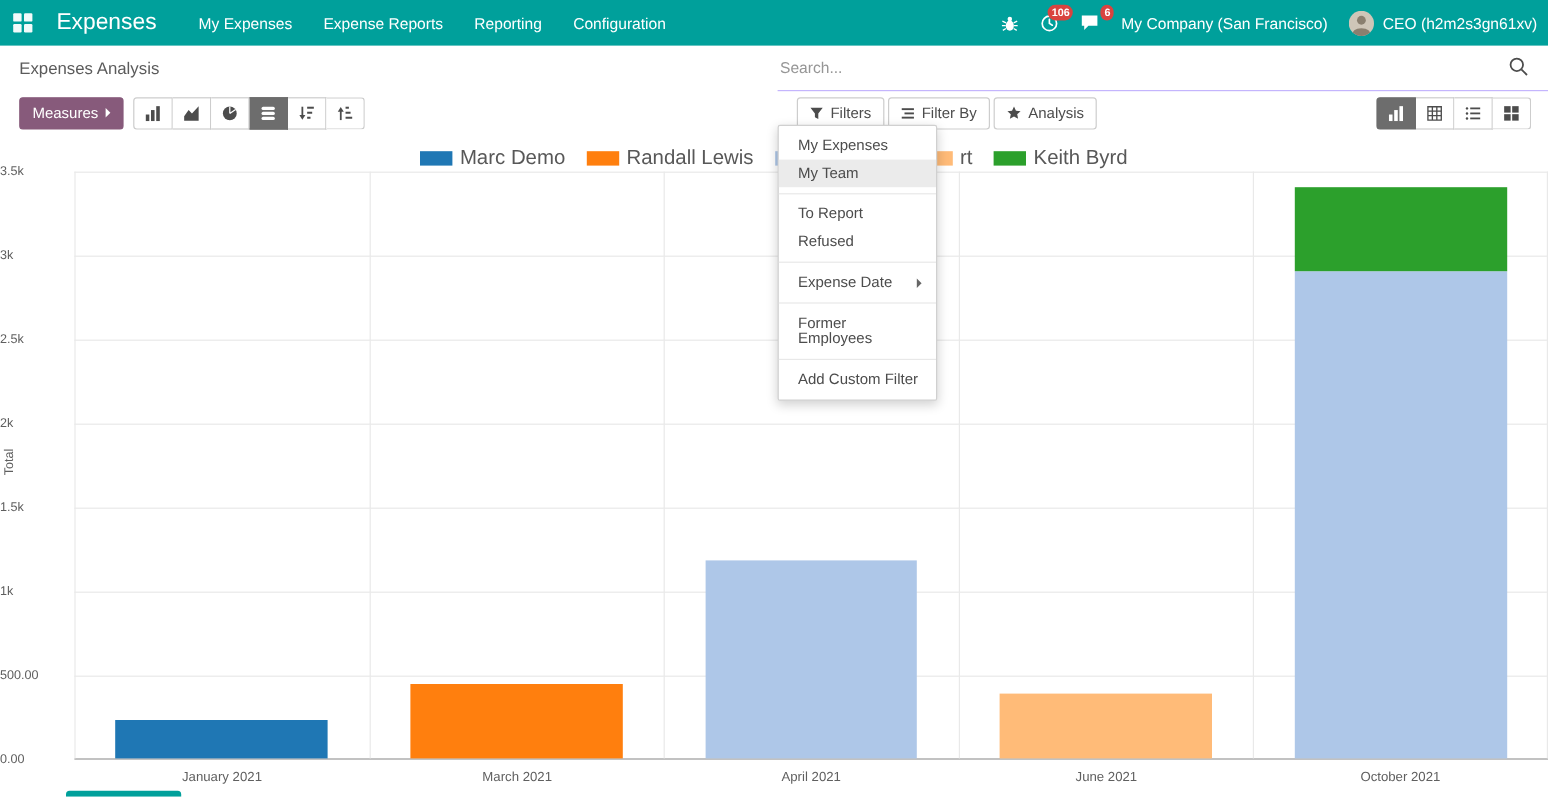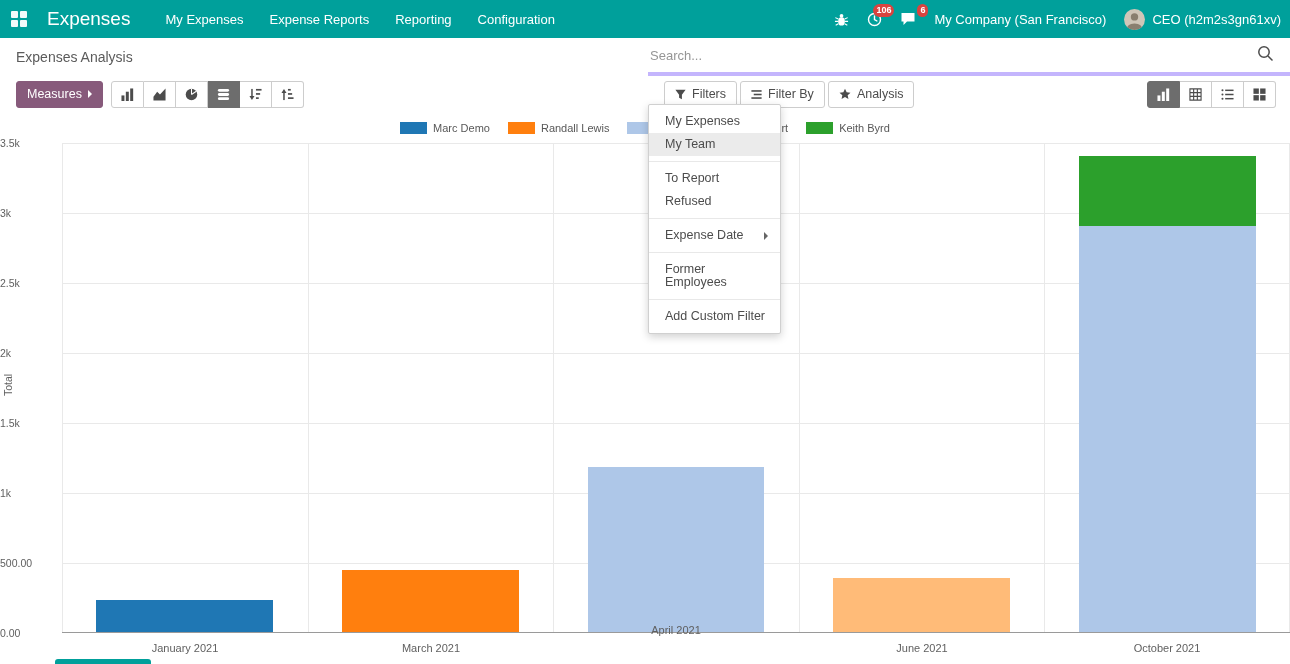--- a/index.html
+++ b/index.html
@@ -32,21 +32,21 @@
     color:#fff; font-size:9px; line-height:1; padding:2px 3px; border-radius:8px; font-weight:bold;
   }
   .company-name, .user-name { font-size:13px; white-space:nowrap; }
   .avatar { width:21px; height:21px; border-radius:50%; overflow:hidden; flex:none; }
   .avatar svg { display:block; }
 
   
   .row1 { display:flex; height:38px; align-items:stretch; }
   .row1-left { width:648px; display:flex; align-items:center; padding-left:16px; }
   .page-title { font-size:14px; color:#5b5b5b; }
-  .row1-right { flex:1; display:flex; align-items:center; border-bottom:4px solid #c4b5fd; padding:0 14px 0 2px; }
+  .row1-right { flex:1; display:flex; align-items:center; border-bottom:1px solid #c4b5fd; padding:0 14px 0 2px; }
   .search-input { flex:1; border:none; outline:none; font-size:13px; color:#444; font-family:inherit; background:transparent; }
   .search-input::placeholder { color:#969696; }
   .search-btn { background:none; border:none; cursor:pointer; color:#4c4c4c; display:flex; padding:2px; }
 
   .row2 { display:flex; align-items:center; height:36px; padding:0 14px 0 16px; }
   .row2-left { width:632px; display:flex; align-items:center; gap:8px; }
   .row2-mid { display:flex; align-items:center; gap:3px;padding-left:16px; }
   .row2-right { margin-left:auto; }
 
   .btn {
@@ -74,21 +74,21 @@
     padding:5px 12px 5px 16px; font-size:12.5px; color:#4c4c4c; cursor:pointer;
     display:flex; justify-content:space-between; align-items:center; line-height:13px;
   }
   .dd-item.highlight { background:#ebebeb; }
   .dd-divider { border-top:1px solid #e8e8e8; margin:5px 0; }
   .dd-arrow { width:0; height:0; border-left:4px solid #666; border-top:4px solid transparent; border-bottom:4px solid transparent; }
 
   
   #chart { position:absolute; left:0; top:112px; width:1290px; height:552px; }
   .legend { position:absolute; top:10px; left:0; width:100%; display:flex; justify-content:center; align-items:center; gap:18px; }
-  .legend-item { display:flex; align-items:center; gap:6px; font-size:11px; color:#585858; cursor:pointer; }
+  .legend-item { display:flex; align-items:center; gap:6px; font-size:17px; color:#585858; cursor:pointer; }
   .legend-swatch { width:27px; height:12px; display:inline-block; }
   .legend-spacer { display:inline-block; width:70px; height:1px; }
   .plot { position:absolute; left:62px; top:31px; width:1228px; height:490px; border-bottom:1px solid #9a9a9a; }
   .gridline-v { position:absolute; top:0; bottom:0; width:1px; background:#e9e9e9; }
   .gridline-h { position:absolute; left:0; right:0; height:1px; background:#e9e9e9; }
   .bar-seg { position:absolute; }
   .y-label { position:absolute; left:0; width:56px; padding-right:6px; text-align:left; font-size:10.5px; color:#5f5f5f; }
   .x-label { position:absolute; text-align:center; font-size:11px; color:#5f5f5f; }
   .axis-title-y { position:absolute; left:-9px; top:267px; width:34px; text-align:center; transform:rotate(-90deg); font-size:10.5px; color:#5f5f5f; }
 
@@ -386,18 +386,18 @@
 <div class="y-label" style="top: 515px;">0.00</div>
     <div class="y-label" style="top: 445px;">500.00</div>
     <div class="y-label" style="top: 375px;">1k</div>
     <div class="y-label" style="top: 305px;">1.5k</div>
     <div class="y-label" style="top: 235px;">2k</div>
     <div class="y-label" style="top: 165px;">2.5k</div>
     <div class="y-label" style="top: 95px;">3k</div>
     <div class="y-label" style="top: 25px;">3.5k</div>
     <div class="x-label" style="left: 62px; width: 246px; top: 530px;">January 2021</div>
     <div class="x-label" style="left: 308px; width: 246px; top: 530px;">March 2021</div>
-    <div class="x-label" style="left: 553px; width: 246px; top: 512px;">April 2021</div>
+    <div class="x-label" style="left: 553px; width: 246px; top: 530px;">April 2021</div>
     <div class="x-label" style="left: 799px; width: 246px; top: 530px;">June 2021</div>
     <div class="x-label" style="left: 1044px; width: 246px; top: 530px;">October 2021</div>
   </div>
 
 <div class="bottom-strip"></div>
 
 </body></html>

